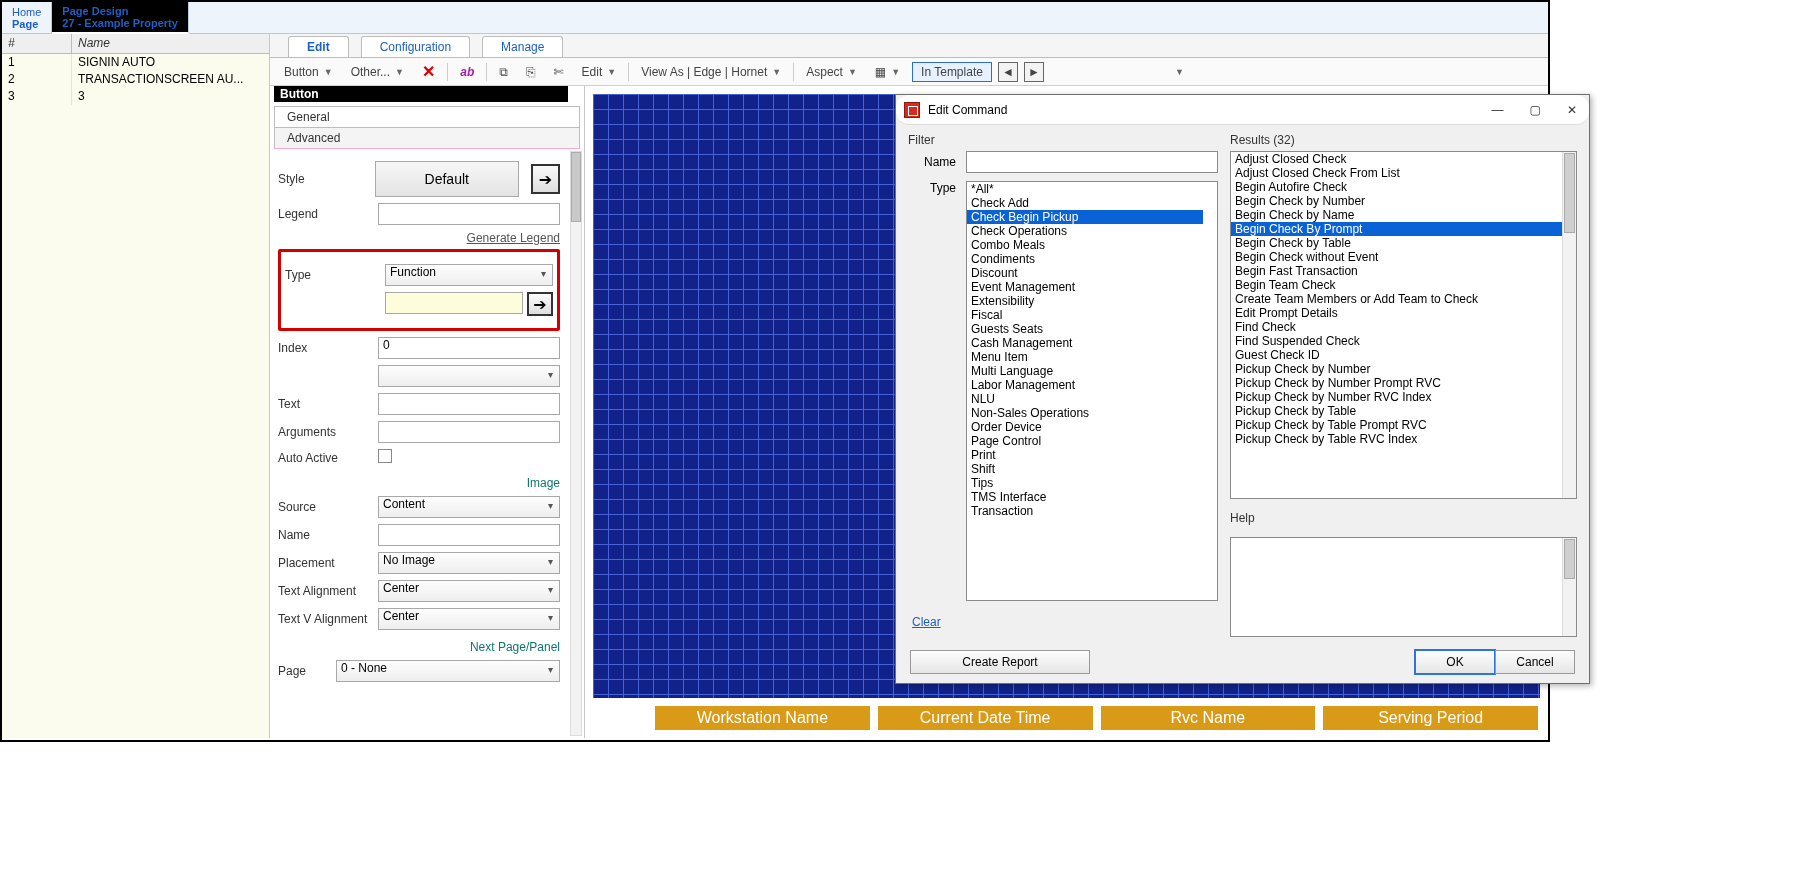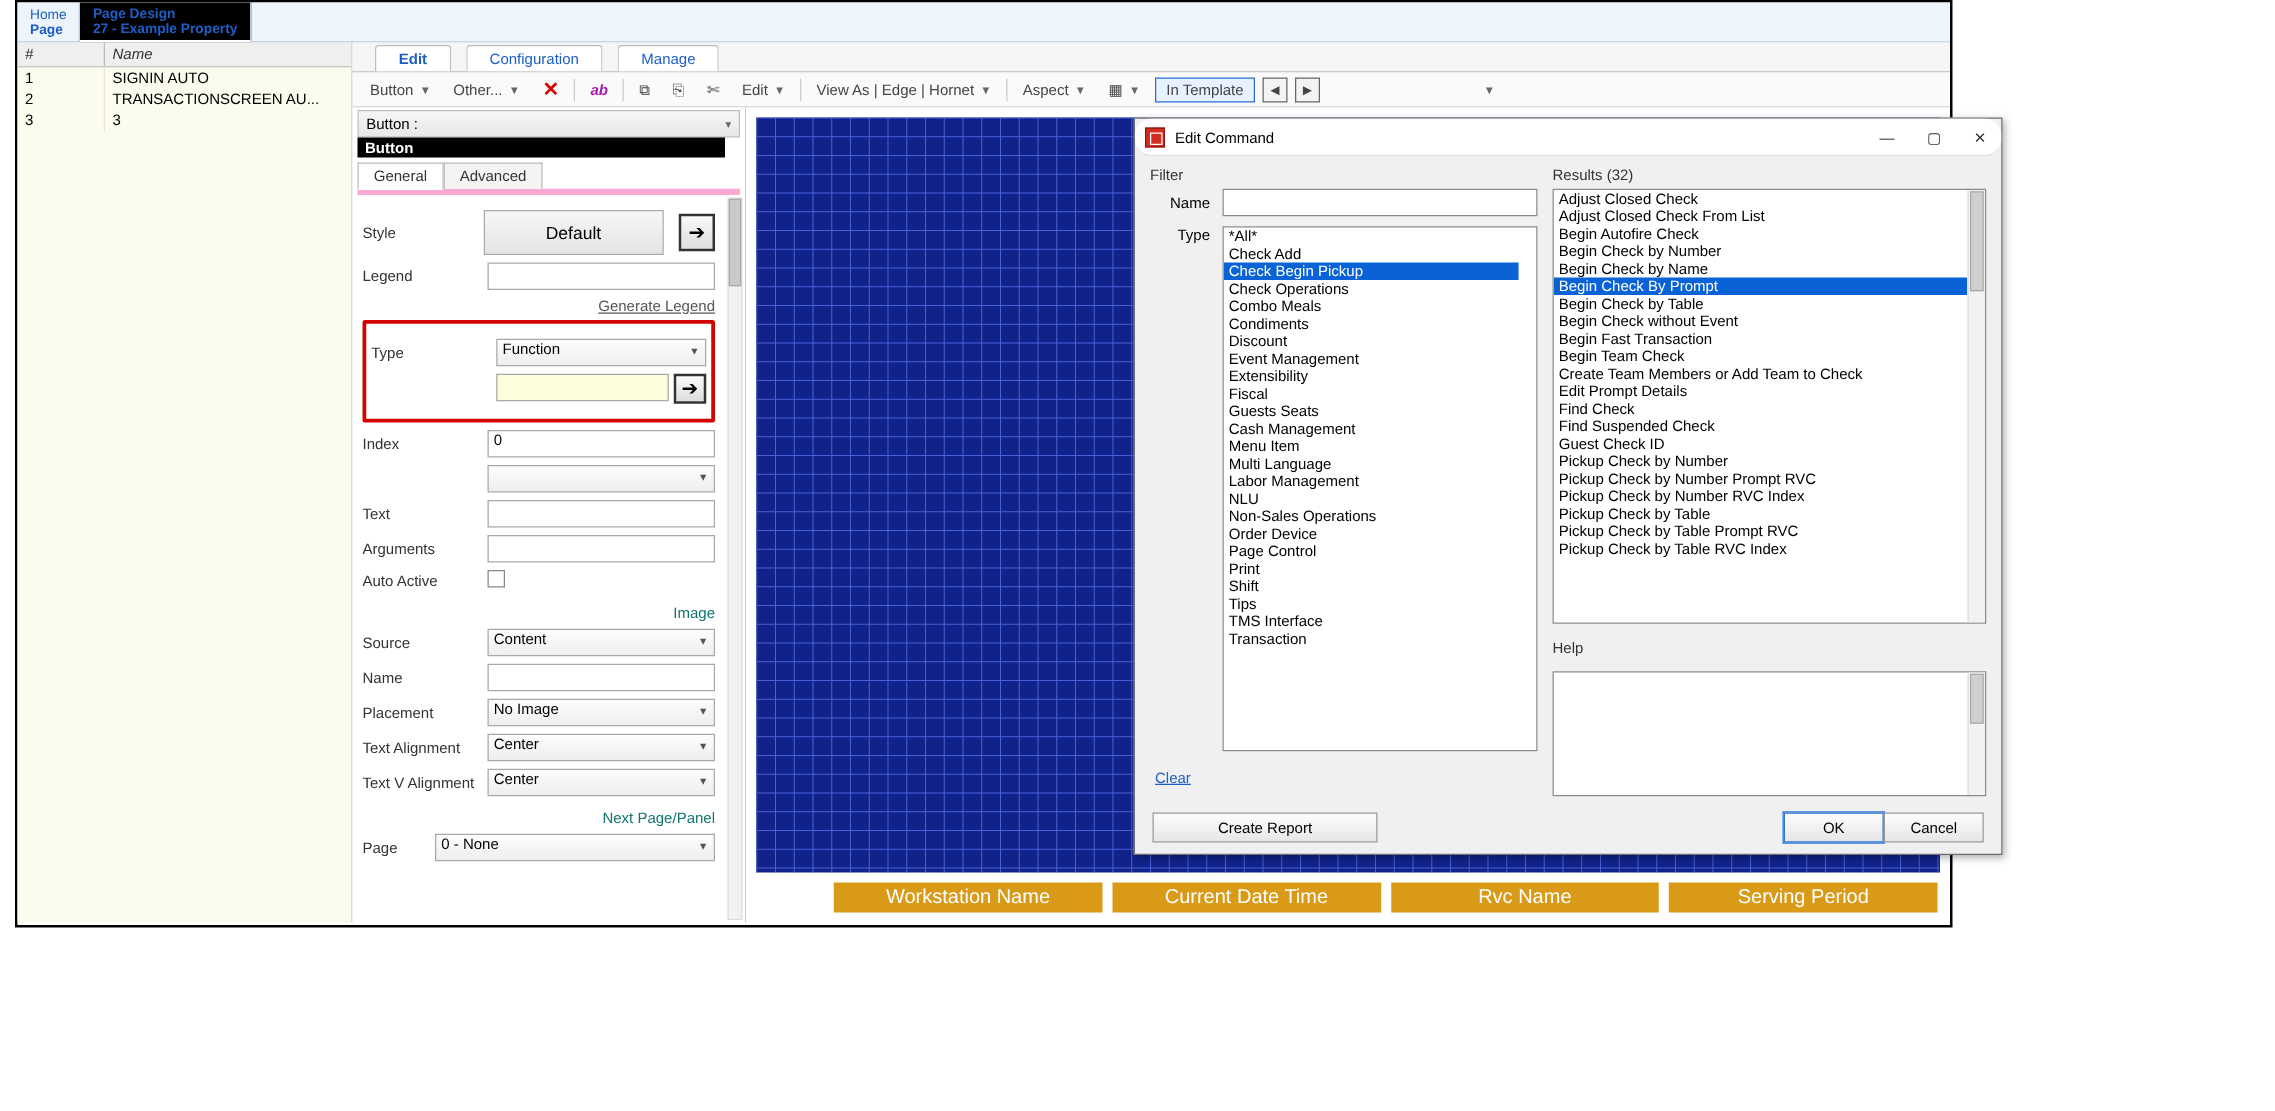--- a/index.html
+++ b/index.html
@@ -1,17 +1,17 @@
 <!DOCTYPE html>
 <html><head>
 <meta charset="utf-8">
 <style>
 * { margin:0; padding:0; box-sizing:border-box; font-family:"Segoe UI",Tahoma,Arial,sans-serif; font-size:12px; }
 body { background:#fff; width:1820px; height:889px; overflow:hidden; }
-.root { width:1550px; height:742px; border:2px solid #000; background:#fff; position:relative;margin-left:12px; }
+.root { width:1550px; height:742px; border:2px solid #000; background:#fff; position:relative; }
 
 
 .top-tabs { height:32px; background:#eef4fb; border-bottom:1px solid #b8c9df; display:flex; }
 .top-tab { padding:2px 10px; border-right:1px solid #b8c9df; color:#1e5fc6; cursor:pointer; display:flex; flex-direction:column; justify-content:center; }
 .top-tab .ln1 { font-size:11px; }
 .top-tab .ln2 { font-size:11px; font-weight:bold; }
 .top-tab.active { background:#000000; border-bottom:2px solid #fff; margin-bottom:-1px; font-weight:bold; }
 
 
 .body { display:flex; height:calc(100% - 34px); }
@@ -42,21 +42,21 @@
 .tb-arrow { width:20px; height:20px; border:1px solid #666; display:flex; align-items:center; justify-content:center; background:#f3f3f3; }
 .drop { font-size:9px; color:#666; margin-left:2px; }
 
 
 .ed-body { flex:1; display:flex; position:relative; }
 
 
 .prop-panel { width:315px; border-right:1px solid #c7c7c7; background:#fff; display:flex; flex-direction:column; position:relative; }
 .prop-head { height:22px; background:linear-gradient(#f6f6f6,#e7e7e7); border:1px solid #bdbdbd; margin:2px 4px 0 4px; display:flex; align-items:center; padding:0 6px; font-size:12px; }
 .prop-black { background:#000; color:#fff; height:16px; margin:0 16px 0 4px; padding:1px 6px; font-weight:bold; overflow:hidden; }
-.prop-tabs { display:flex; margin:4px 4px 0 4px; border-bottom:5px solid #f9a8d4; }
+.prop-tabs { display:flex; margin:4px 4px 0 4px; border-bottom:1px solid #f9a8d4;flex-direction:column; }
 .prop-tab { padding:3px 12px; border:1px solid #bdbdbd; border-bottom:none; background:#f4f4f4; cursor:pointer; color:#333; }
 .prop-tab.active { background:#fff; margin-bottom:-1px; border-bottom:1px solid #fff; }
 .prop-scroll { flex:1; overflow:hidden; position:relative; }
 .prop-scroll-inner { position:absolute; inset:0 16px 0 0; padding:6px 8px; }
 .prop-scrollbar { position:absolute; right:2px; top:2px; bottom:2px; width:12px; background:#f2f2f2; border:1px solid #ddd; }
 .prop-scrollbar .sthumb { position:absolute; left:0; right:0; top:0; height:70px; background:#c9c9c9; border:1px solid #aaa; }
 
 .prow { display:flex; align-items:center; margin:6px 0; gap:8px; }
 .plabel { width:92px; color:#333; }
 .pctrl { flex:1; }
@@ -192,24 +192,20 @@
         <div class="tb-arrow">◄</div>
         <div class="tb-arrow">►</div>
         <div class="tb-btn" style="min-width:140px;justify-content:flex-end">
             <span class="drop">▼</span>
           </div>
       </div>
 
       <div class="ed-body">
 
         <div class="prop-panel">
-          <div class="prop-head">
-            <span>Button :</span>
-            <span style="margin-left:auto" class="drop">▾</span>
-          </div>
           <div class="prop-black">Button</div>
           <div class="prop-tabs">
             <div class="prop-tab active">General</div>
             <div class="prop-tab">Advanced</div>
           </div>
           <div class="prop-scroll">
             <div class="prop-scroll-inner">
 
               <div class="prow">
                 <div class="plabel">Style</div>

